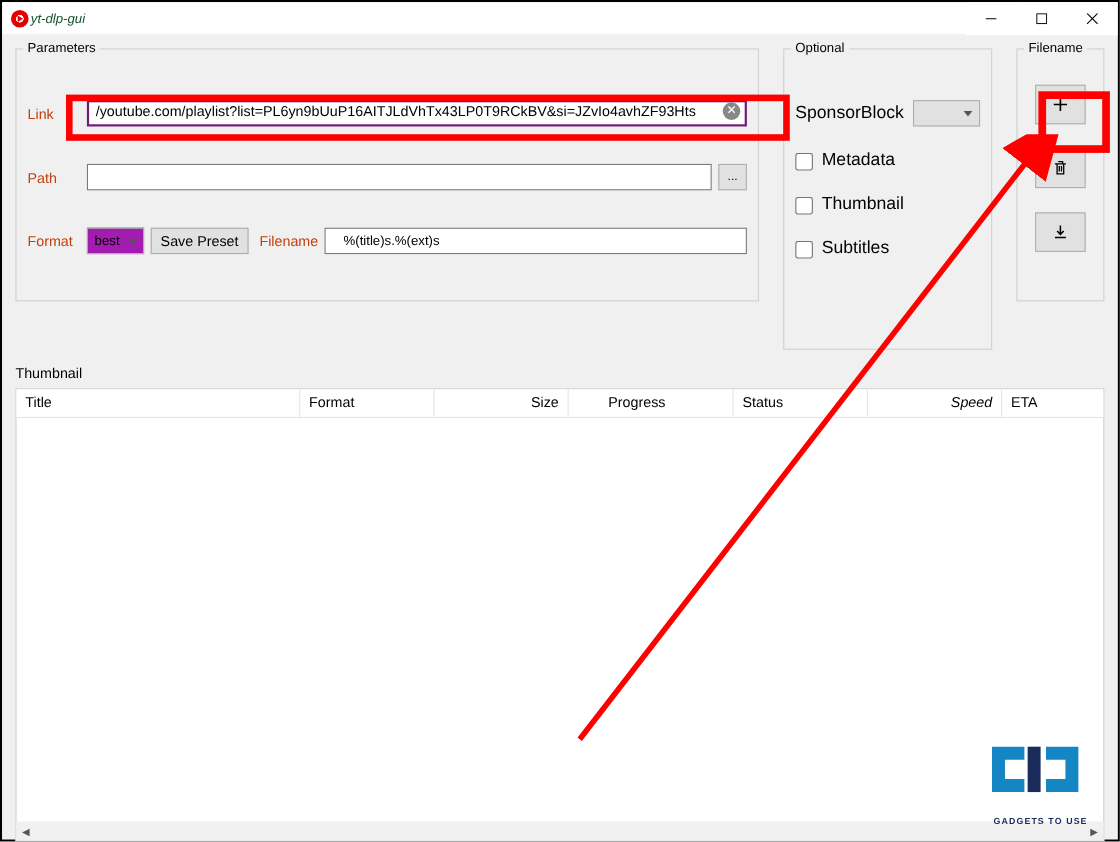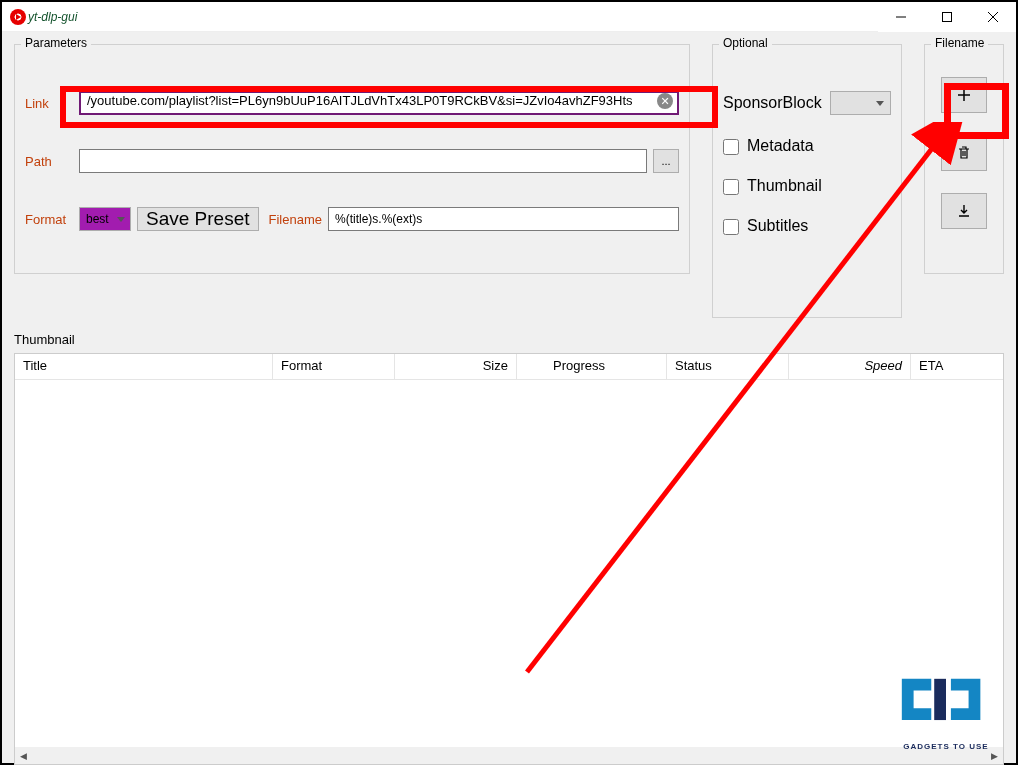--- a/index.html
+++ b/index.html
@@ -14,27 +14,27 @@
 .win-btn svg { stroke:#000; fill:none; stroke-width:1;}
 .client { position: absolute; top: 30px; left: 0; right: 0; bottom: 0; background: #f0f0f0; padding: 12px; }
 .top-row { display: flex; gap: 22px; }
 .groupbox { border: 1px solid #d0d0d0; background: #f0f0f0; position: relative; padding: 16px 10px 10px 10px; }
 .groupbox-label { position:absolute; top:-9px; left:6px; background:#f0f0f0; padding:0 4px; font-size:12px; color:#000;}
 .parameters { flex: 1; height: 230px; }
 .optional { width: 190px; height: 274px; }
 .controls { width: 80px; height: 230px; }
 .row { display:flex; align-items:center; margin-top: 22px; gap:6px; }
 .label { font-size: 13px; color:#c2410c; min-width:48px; }
-.text-input { flex:1; height:24px; border:1px solid #7a7a7a; background:#fff; font-size:12px; padding:0 6px; color:#000; }
+.text-input { flex:1; height:24px; border:1px solid #7a7a7a; background:#fff; font-size:12px; padding:0 16px; color:#000; }
 .link-wrap { flex:1; height:24px; border:2px solid #701a75; background:#fff; display:flex; align-items:flex-start; padding:0 4px 0 6px; font-size:13px; color:#000;}
 .clear-icon { width:16px;height:16px;border-radius:50%;background:#888;display:flex;align-items:center;justify-content:center;color:#fff;font-size:11px;line-height:1;margin-left:4px;flex-shrink:0;}
 .browse-btn { width:26px;height:24px;border:1px solid #adadad;background:#e1e1e1;font-size:11px;display:flex;align-items:center;justify-content:center;}
 .select { height:24px; border:1px solid #adadad; background:#a21caf; font-size:12px; padding:0 16px 0 6px; position:relative; display:flex;align-items:center;}
 .select::after{content:"";position:absolute;right:5px;top:9px;border-left:4px solid transparent;border-right:4px solid transparent;border-top:5px solid #555;}
-.btn { height:24px; border:1px solid #adadad; background:#e1e1e1; font-size:19px; padding:0 8px; display:flex;align-items:center;}
+.btn { height:24px; border:1px solid #adadad; background:#e1e1e1; font-size:13px; padding:0 8px; display:flex;align-items:center;}
 .opt-row{display:flex;align-items:center;margin-top:16px;gap:8px;}
 .opt-label{font-size:16px;}
 .opt-select{flex:1;height:24px;border:1px solid #adadad;background:#e1e1e1;position:relative;}
 .opt-select::after{content:"";position:absolute;right:6px;top:9px;border-left:4px solid transparent;border-right:4px solid transparent;border-top:5px solid #555;}
 .check-row{display:flex;align-items:flex-end;margin-top:22px;gap:8px;}
 .check-row input{width:16px;height:16px;}
 .ctrl-btn{width:46px;height:36px;border:1px solid #adadad;background:#e1e1e1;display:flex;align-items:center;justify-content:center;margin:0 auto;}
 .ctrl-col{display:flex;flex-direction:column;gap:22px;padding-top:16px;align-items:center;}
 .dl-section{margin-top:14px;}
 .dl-label{font-size:13px;margin-bottom:6px;}

